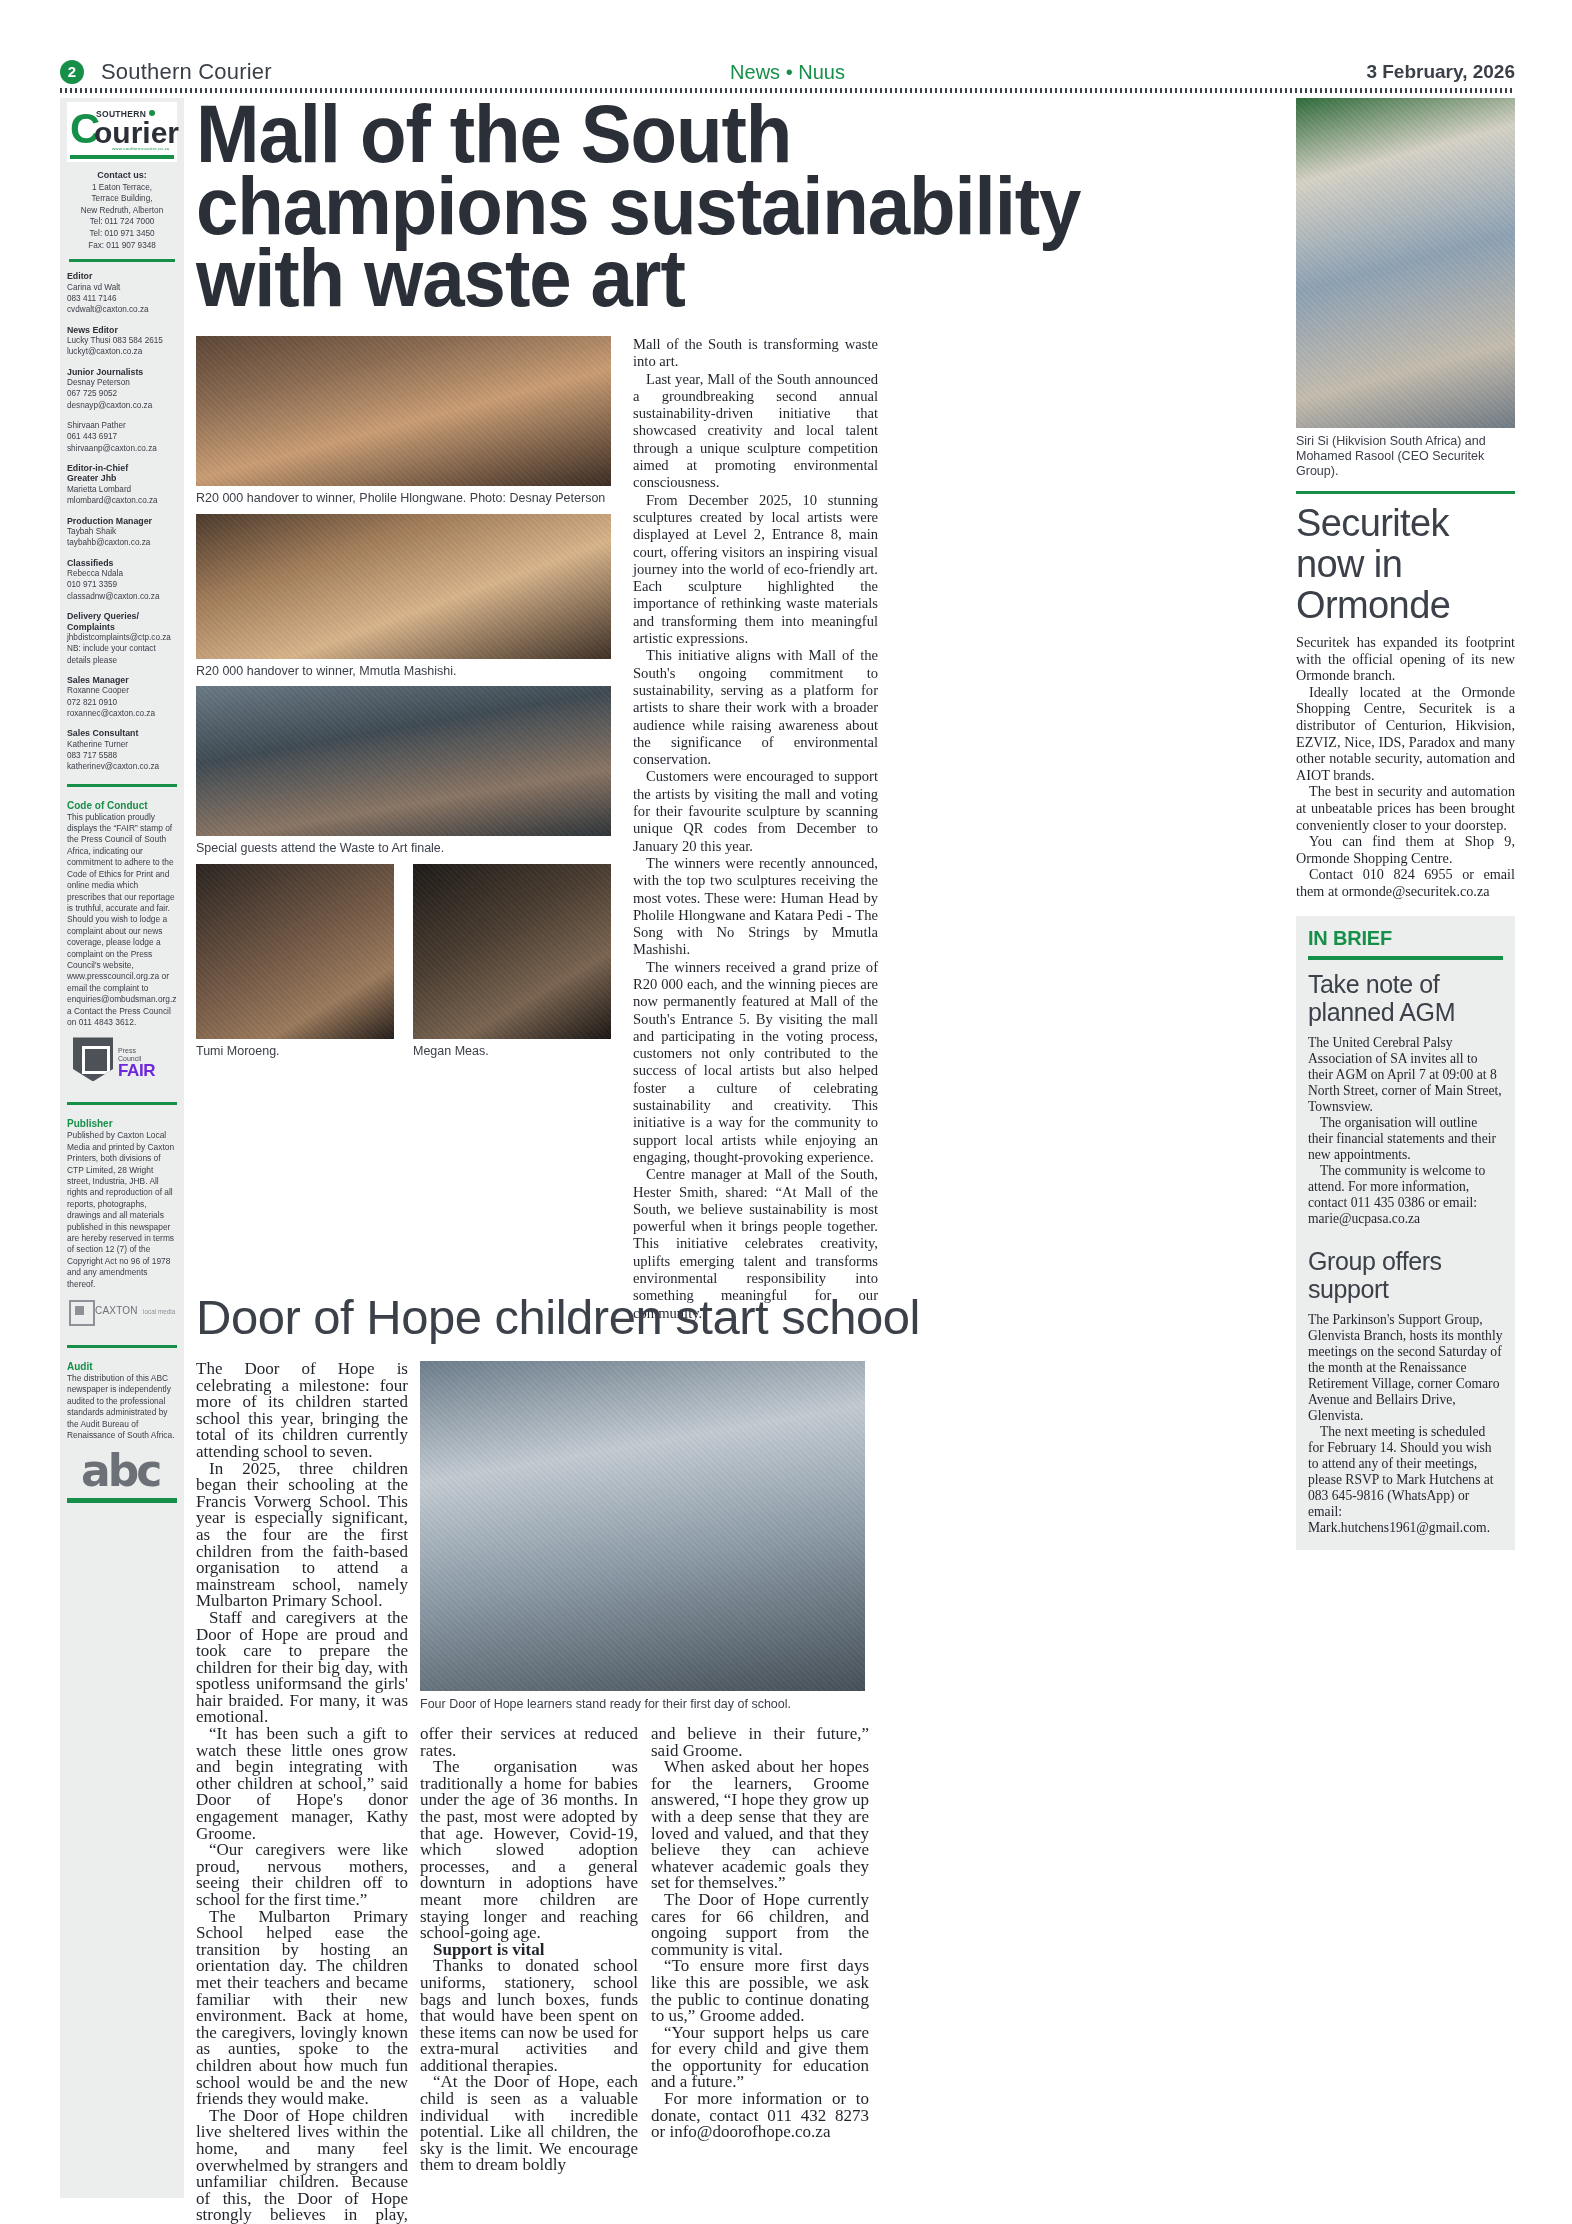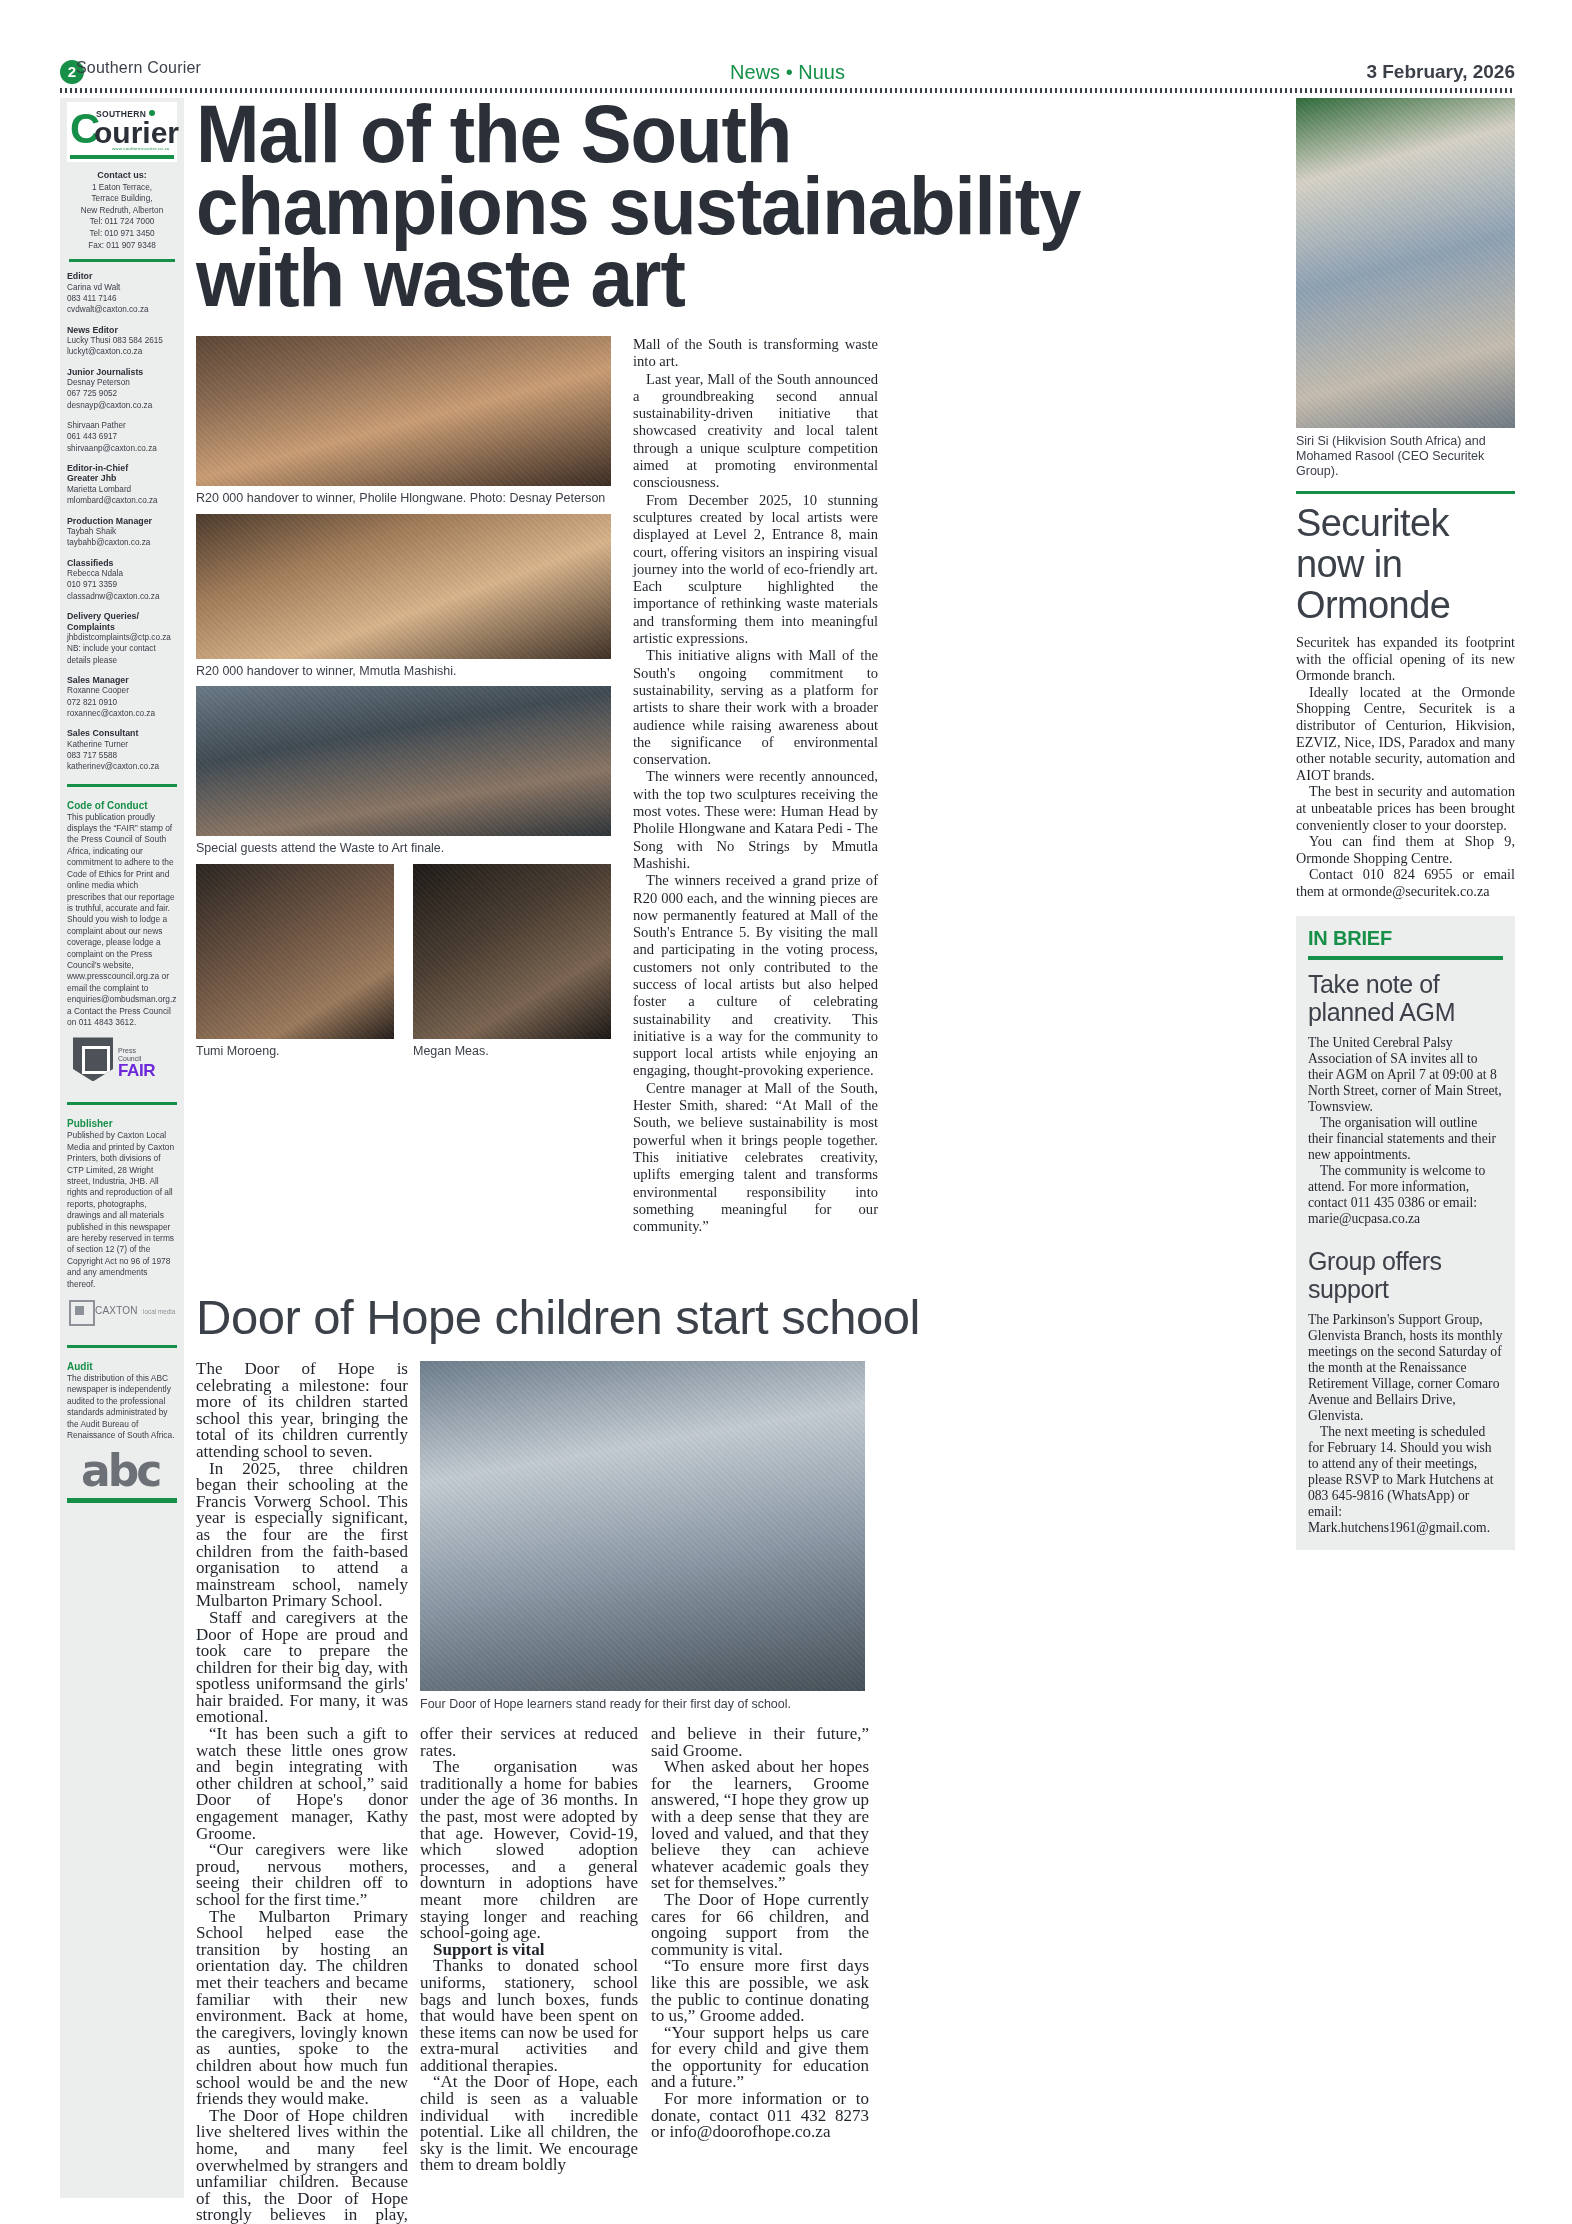--- a/index.html
+++ b/index.html
@@ -3,21 +3,21 @@
 <meta charset="utf-8">
 <style>
   html,body{margin:0;padding:0;background:#fff;}
   body{width:1572px;height:2224px;font-family:"Liberation Sans",sans-serif;color:#2b3038;}
   .page{position:relative;width:1572px;height:2224px;background:#fff;overflow:hidden;}
 
   
   .topbar{position:absolute;left:60px;top:58px;width:1455px;height:30px;}
   .pagenum{position:absolute;left:0;top:2px;width:24px;height:24px;border-radius:50%;
            background:#169048;color:#fff;font-weight:bold;font-size:15px;line-height:24px;text-align:center;}
-  .papername{position:absolute;left:16px;top:1px;font-size:16px;color:#3a3f48;
+  .papername{position:absolute;left:41px;top:1px;font-size:22px;color:#3a3f48;
              font-family:"Liberation Sans Narrow","Liberation Sans",sans-serif;letter-spacing:.2px;}
   .section-label{position:absolute;left:0;right:0;top:3px;text-align:center;font-size:20px;color:#169048;
              font-family:"Liberation Sans Narrow","Liberation Sans",sans-serif;}
   .issue-date{position:absolute;right:0;top:3px;font-size:19px;color:#3a3f48;font-weight:600;
              font-family:"Liberation Sans Narrow","Liberation Sans",sans-serif;}
   .dashrule{position:absolute;left:60px;top:88px;width:1455px;height:5px;
             background:repeating-linear-gradient(to right,#3b4049 0 2px,#fff 2px 5px);}
 
   
   .sidebar{position:absolute;left:60px;top:98px;width:124px;height:2100px;background:#eceded;}
@@ -240,20 +240,21 @@
       <div class="photo ph5" style="left:217px;top:528px;width:198px;height:175px;">
           <div class="grain"></div>
         </div>
       <div class="cap" style="left:217px;top:708px;width:200px;">Megan Meas.</div>
 
       <div class="col-text" id="lead-col" style="left:437px;width:245px;">
           <p class="noind">Mall of the South is transforming waste into art.</p>
           <p>Last year, Mall of the South announced a groundbreaking second annual sustainability-driven initiative that showcased creativity and local talent through a unique sculpture competition aimed at promoting environmental consciousness.</p>
           <p>From December 2025, 10 stunning sculptures created by local artists were displayed at Level 2, Entrance 8, main court, offering visitors an inspiring visual journey into the world of eco-friendly art. Each sculpture highlighted the importance of rethinking waste materials and transforming them into meaningful artistic expressions.</p>
           <p>This initiative aligns with Mall of the South's ongoing commitment to sustainability, serving as a platform for artists to share their work with a broader audience while raising awareness about the significance of environmental conservation.</p>
+          <p>Customers were encouraged to support the artists by visiting the mall and voting for their favourite sculpture by scanning unique QR codes from December to January 20 this year.</p>
           <p>The winners were recently announced, with the top two sculptures receiving the most votes. These were: Human Head by Pholile Hlongwane and Katara Pedi - The Song with No Strings by Mmutla Mashishi.</p>
           <p>The winners received a grand prize of R20 000 each, and the winning pieces are now permanently featured at Mall of the South's Entrance 5. By visiting the mall and participating in the voting process, customers not only contributed to the success of local artists but also helped foster a culture of celebrating sustainability and creativity. This initiative is a way for the community to support local artists while enjoying an engaging, thought-provoking experience.</p>
           <p>Centre manager at Mall of the South, Hester Smith, shared: “At Mall of the South, we believe sustainability is most powerful when it brings people together. This initiative celebrates creativity, uplifts emerging talent and transforms environmental responsibility into something meaningful for our community.”</p>
         </div>
     </div>
 
     <div style="position:absolute;left:0;top:1193px;width:1068px;">
       <div class="story2-head">Door of Hope children start school</div>
 
       <div class="s2cols" style="margin-top:18px;height:900px;">

